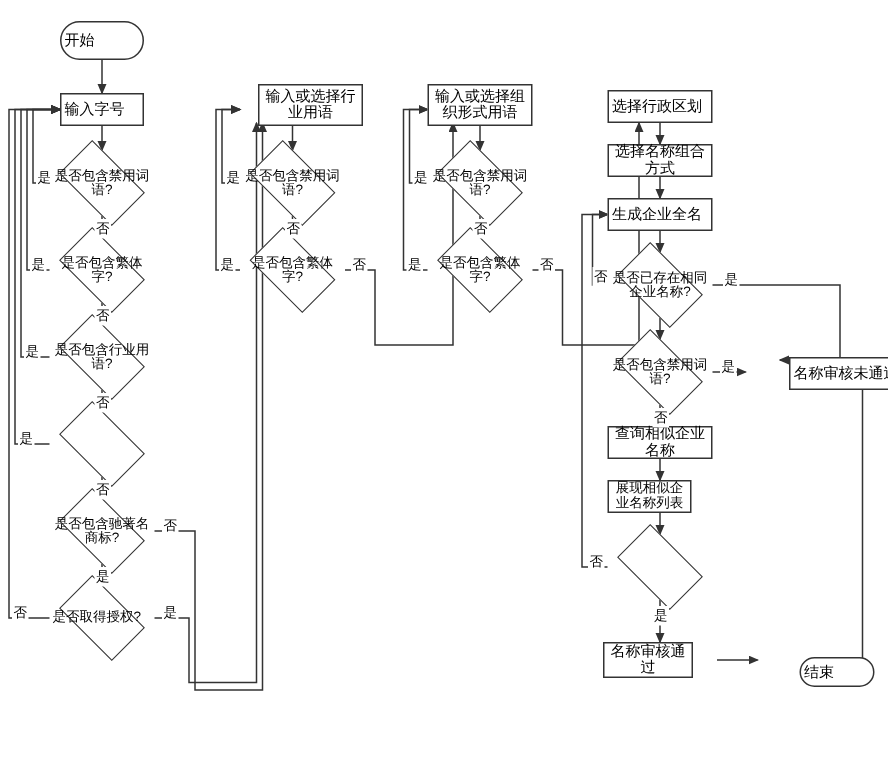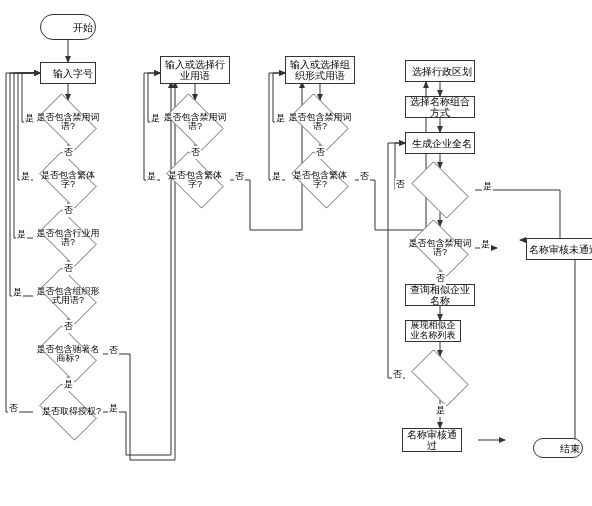--- a/index.html
+++ b/index.html
@@ -11,21 +11,21 @@
     width: 592px;
     height: 506px;
     box-sizing: border-box;
     position: relative;
   }
   .node {
     position: absolute;
     box-sizing: border-box;
     display: flex;
     align-items: center;
-    justify-content: flex-end;
+    justify-content: flex-start;
     text-align: center;
     line-height: 1.1;
     padding: 2px;
   }
   .start-end {
     border: 1px solid #333;
     border-radius: 14px;
     background: #fff;
     width: 56px;
     height: 26px;
@@ -149,32 +149,31 @@
 <div class="node decision" style="left:33px;top:158px">
     <div class="diamond"></div>
     <div class="dlabel">是否包含繁体字?</div>
   </div>
 <div class="node decision" style="left:33px;top:216px">
     <div class="diamond"></div>
     <div class="dlabel">是否包含行业用语?</div>
   </div>
 <div class="node decision" style="left:33px;top:274px">
     <div class="diamond"></div>
-    <div class="dlabel">是否包含组织形式用语?</div>
   </div>
 <div class="node decision" style="left:33px;top:332px">
     <div class="diamond"></div>
     <div class="dlabel">是否包含驰著名商标?</div>
   </div>
 <div class="node decision" style="left:33px;top:390px">
     <div class="diamond"></div>
     <div class="dlabel">是否取得授权?</div>
   </div>
 
-<div class="node process" style="left:160px;top:56px;width:70px;height:28px">
+<div class="node process" style="left:172px;top:56px;width:70px;height:28px">
     <span>输入或选择行业用语</span>
   </div>
 <div class="node decision" style="left:160px;top:100px">
     <div class="diamond"></div>
     <div class="dlabel">是否包含禁用词语?</div>
   </div>
 <div class="node decision" style="left:160px;top:158px">
     <div class="diamond"></div>
     <div class="dlabel">是否包含繁体字?</div>
   </div>
@@ -195,20 +194,21 @@
     <span>选择行政区划</span>
   </div>
 <div class="node process" style="left:405px;top:96px;width:70px;height:22px">
     <span>选择名称组合方式</span>
   </div>
 <div class="node process" style="left:405px;top:132px;width:70px;height:22px">
     <span>生成企业全名</span>
   </div>
 <div class="node decision" style="left:405px;top:168px">
     <div class="diamond"></div>
+    <div class="dlabel">是否已存在相同企业名称?</div>
   </div>
 <div class="node decision" style="left:405px;top:226px">
     <div class="diamond"></div>
     <div class="dlabel">是否包含禁用词语?</div>
   </div>
 <div class="node process" style="left:405px;top:284px;width:70px;height:22px">
     <span>查询相似企业名称</span>
   </div>
 <div class="node process" style="left:405px;top:320px;width:56px;height:22px;font-size:9px">
     <span>展现相似企业名称列表</span>

